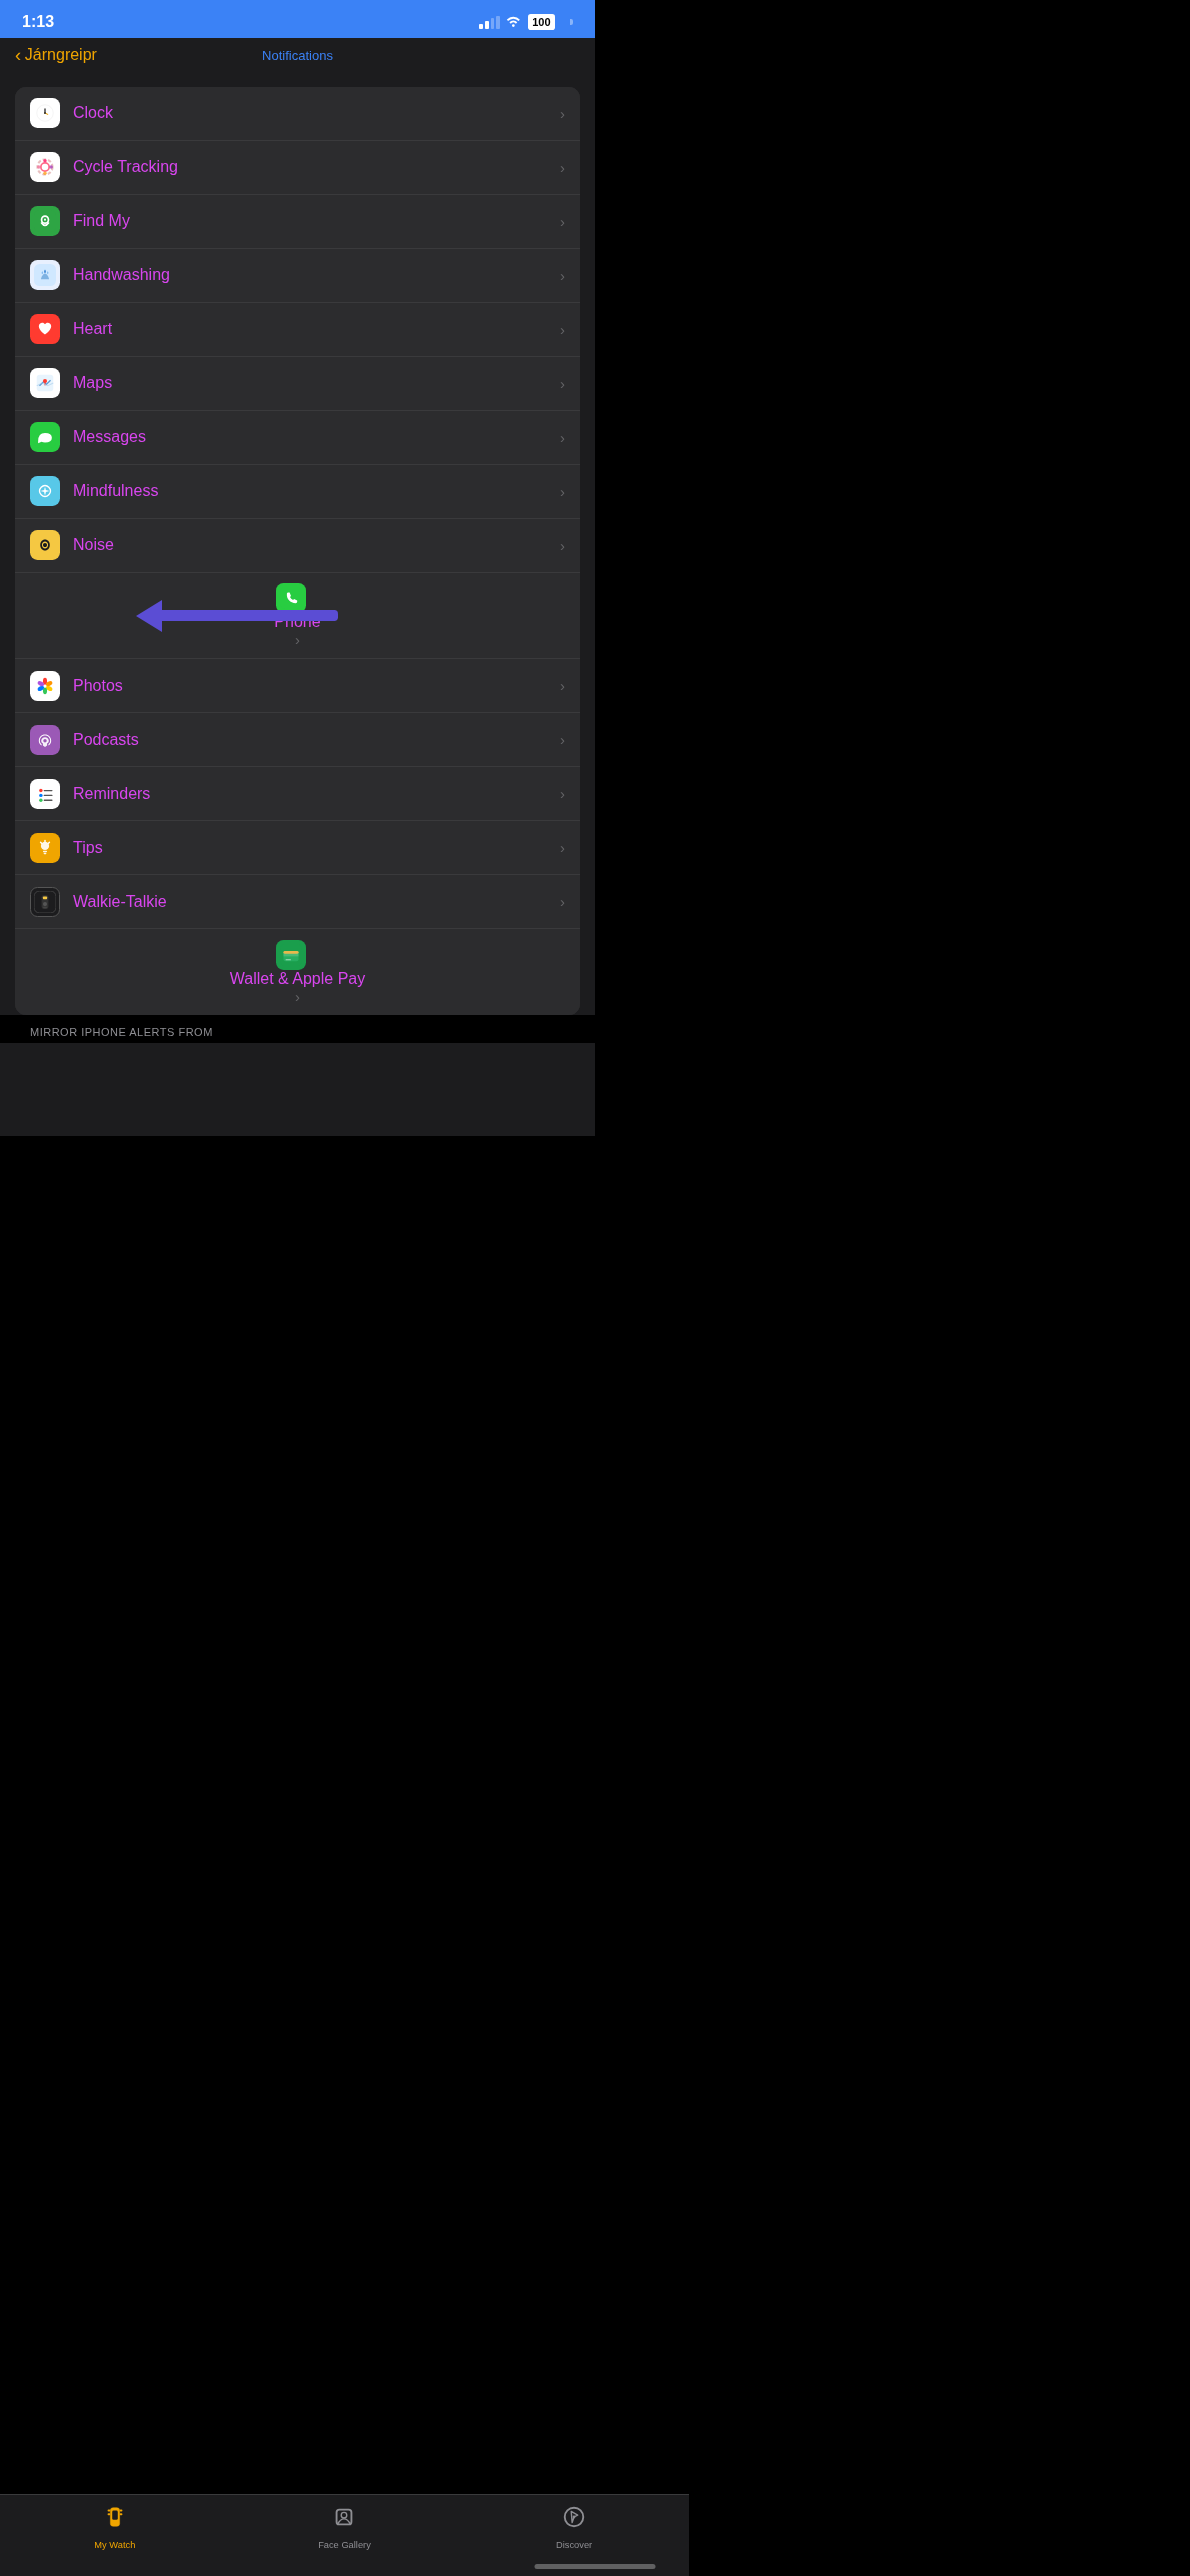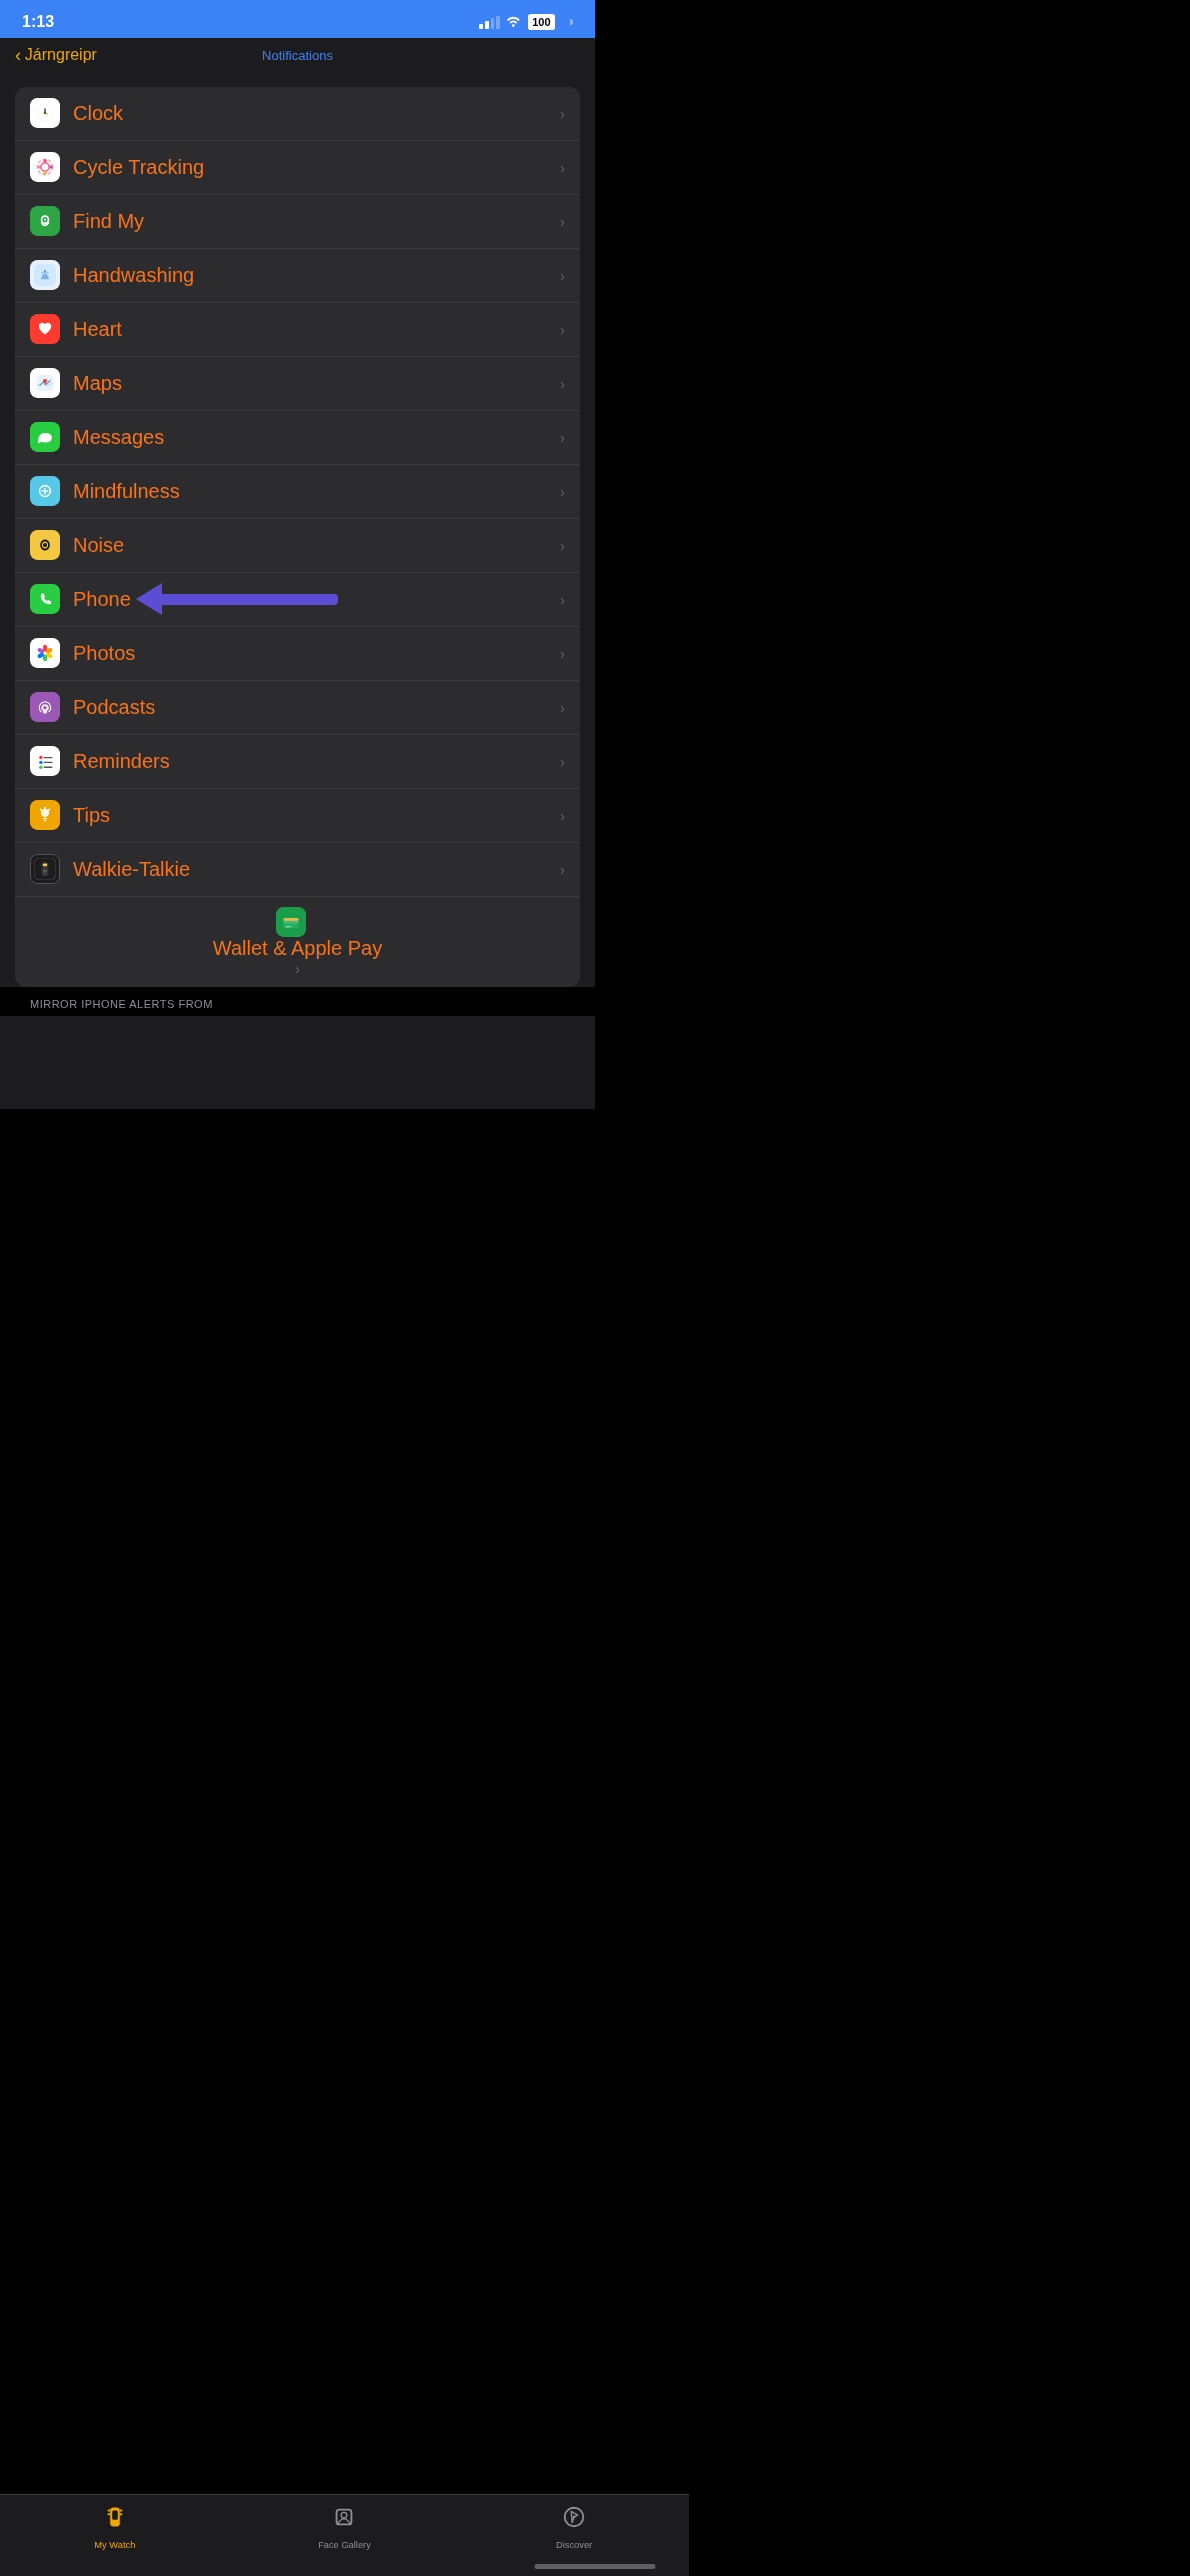--- a/index.html
+++ b/index.html
@@ -127,22 +127,22 @@
       flex-shrink: 0;
       display: flex;
       align-items: center;
       justify-content: center;
       font-size: 15px;
       overflow: hidden;
     }
 
     .item-label {
       flex: 1;
-      font-size: 20px;
-      color: #f97316;
+      font-size: 16px;
+      color: #d946ef;
     }
 
     .item-chevron {
       color: #636366;
       font-size: 15px;
     }
 
     
     .icon-clock {
       background: #fff;
@@ -386,21 +386,21 @@
             <rect width="32" height="32" rx="8" fill="#f5c842"></rect>
             <path d="M16 8 C12 8 9 11.5 9 16 C9 20.5 12 24 16 24 C20 24 23 20.5 23 16 C23 11.5 20 8 16 8Z" fill="#1c1c1e"></path>
             <path d="M16 11 C13.5 11 11.5 13.2 11.5 16 C11.5 18.8 13.5 21 16 21 C18.5 21 20.5 18.8 20.5 16 C20.5 13.2 18.5 11 16 11Z" fill="#f5c842"></path>
             <path d="M13 16 C13 14.3 14.3 13 16 13 C17.7 13 19 14.3 19 16 C19 17.7 17.7 19 16 19 C14.3 19 13 17.7 13 16Z" fill="#1c1c1e"></path>
           </svg>
         </div>
         <span class="item-label">Noise</span>
         <span class="item-chevron">›</span>
       </div>
 
-      <div class="list-item phone-row" style="overflow: visible; position: relative;">
+      <div class="list-item phone-row" style="overflow: visible; position: relative; flex-direction: column;">
         <div class="app-icon icon-phone">
           <svg viewBox="0 0 32 32" width="30" height="30">
             <rect width="32" height="32" rx="8" fill="#28cd41"></rect>
             <path d="M10 10 C10 9 11 8 12 8 L14 8 L16 13 L14.5 14.5 C15.5 16.5 17 18 19 19 L20.5 17.5 L25 19.5 L25 21.5 C25 22.5 24 23.5 23 23.5 C14.5 23 9.5 17 10 10Z" fill="white"></path>
           </svg>
         </div>
         <span class="item-label">Phone</span>
 
         <div style="position: absolute; left: 121px; top: 50%; transform: translateY(-50%); display: flex; align-items: center; pointer-events: none;">
           <div style="width: 0; height: 0; border-top: 16.7px solid transparent; border-bottom: 16.7px solid transparent; border-right: 26px solid #5b4dd4;"></div>

